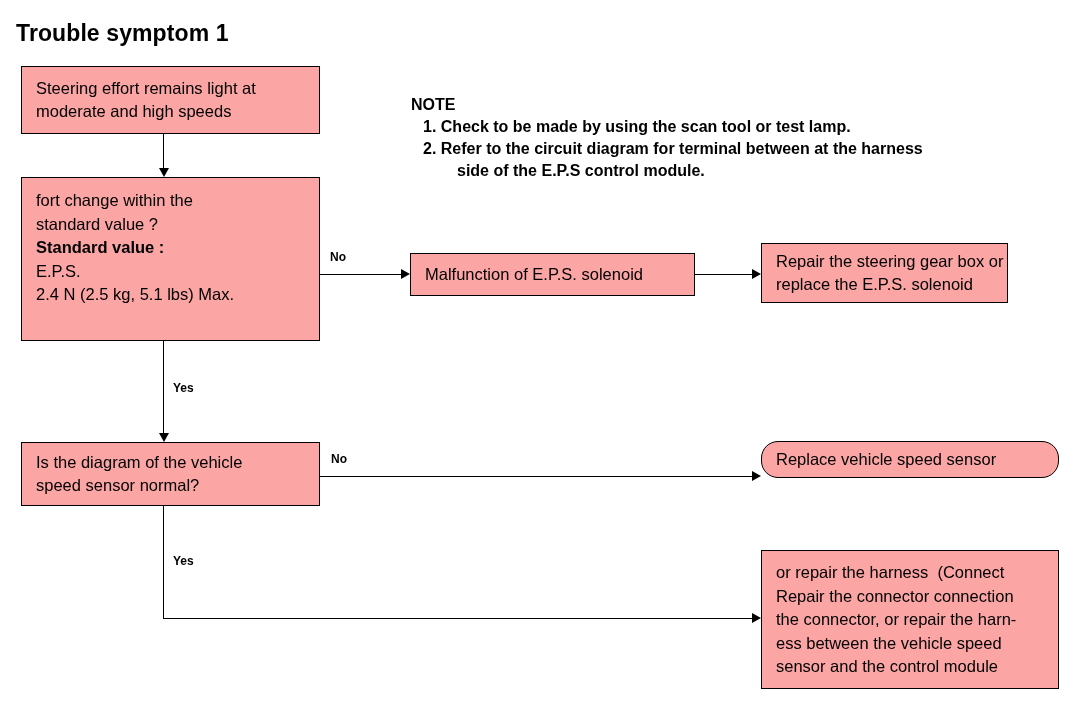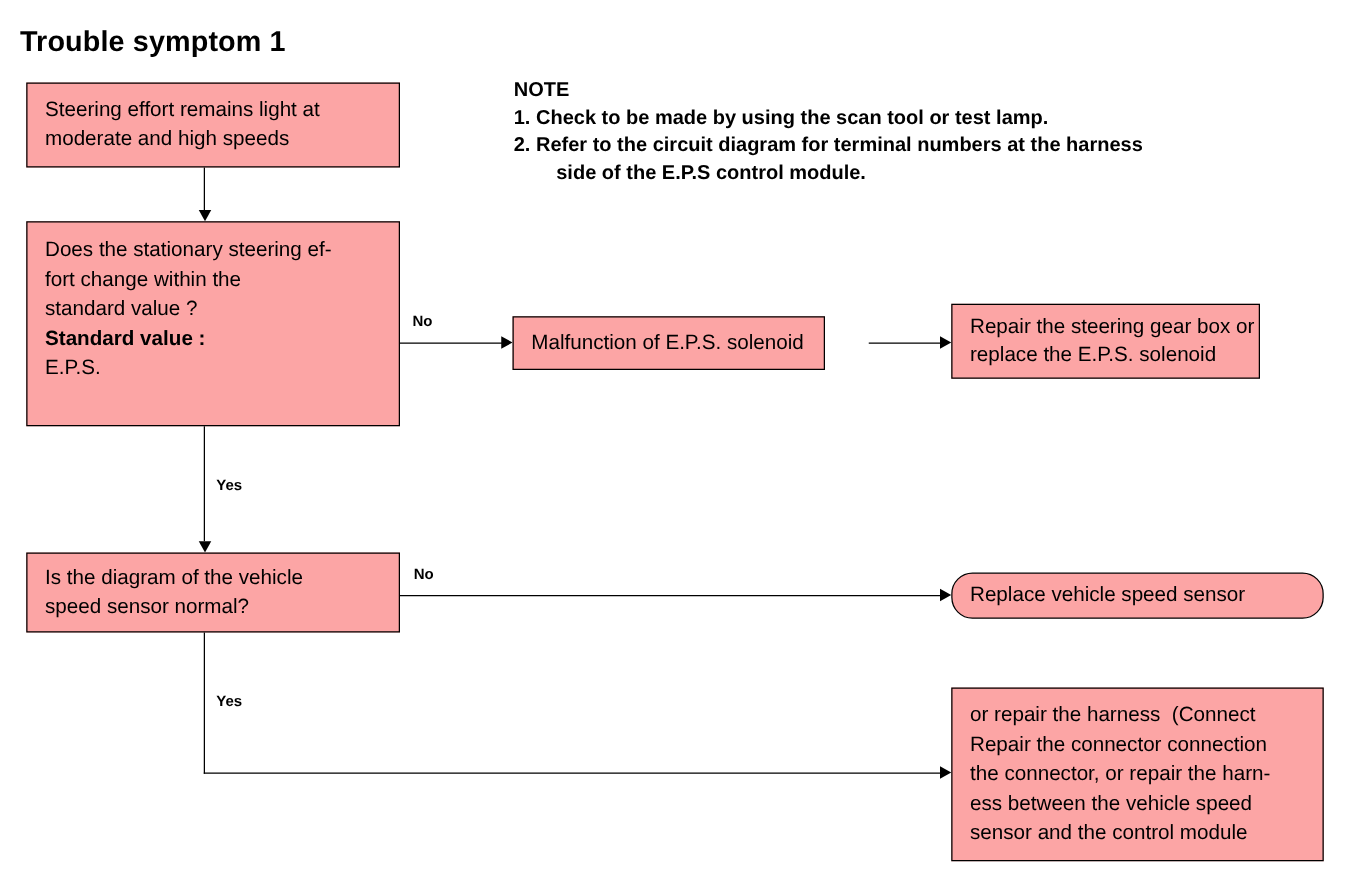--- a/index.html
+++ b/index.html
@@ -94,66 +94,67 @@
   
   .note-block {
     position: absolute;
     left: 411px;
     top: 62px;
     font-size: 16px;
     font-weight: bold;
     line-height: 22px;
     white-space: nowrap;
   }
-  .note-head { display: block; }
+  .note-head { display: block; margin-top: 32px; }
   .note-item {
     display: block;
     padding-left: 17px;
     text-indent: -17px;
+    margin-left: 12px;
   }
   .note-item .cont {
     display: block;
     text-indent: 0;
     padding-left: 17px;
   }
 </style>
 </head>
 <body>
 
 <div id="canvas">
 
   <div class="page-title">Trouble symptom 1</div>
 
   <div class="note-block">
     <span class="note-head">NOTE</span>
     <span class="note-item"><span>1.</span><span> </span><span>Check to be made by using the scan tool or test lamp.</span></span>
-    <span class="note-item"><span>2.</span><span> </span><span>Refer to the circuit diagram for terminal numbers at the harness</span><span class="cont">side of the E.P.S control module.</span></span>
+    <span class="note-item"><span>2.</span><span> </span><span>Refer to the circuit diagram for terminal between at the harness</span><span class="cont">side of the E.P.S control module.</span></span>
   </div>
 
   <div class="fbox vcenter" style="left:21px; top:66px; width:299px; height:68px;">
     <span class="line">Steering effort remains light at</span>
     <span class="line">moderate and high speeds</span>
   </div>
 
   <div class="vline" style="left:163px; top:134px; height:34px;"></div>
   <div class="arrow-down" style="left:158.8px; top:168px;"></div>
 
   <div class="fbox" style="left:21px; top:177px; width:299px; height:164px; padding-top:11px;">
-    <span class="line">Does the stationary steering ef-</span>
     <span class="line">fort change within the</span>
     <span class="line">standard value ?</span>
     <span class="line b">Standard value :</span>
     <span class="line">E.P.S.</span>
+    <span class="line">2.4 N (2.5 kg, 5.1 lbs) Max.</span>
   </div>
 
   <div class="edge-label" style="left:330px; top:250px;">No</div>
   <div class="hline" style="left:320px; top:274px; width:83px;"></div>
   <div class="arrow-right" style="left:401px; top:269.2px;"></div>
 
-  <div class="fbox vcenter" style="left:410px; top:253px; width:250px; height:43px;">
+  <div class="fbox vcenter" style="left:410px; top:253px; width:285px; height:43px;">
     <span class="line">Malfunction of E.P.S. solenoid</span>
   </div>
 
   <div class="hline" style="left:695px; top:274px; width:59px;"></div>
   <div class="arrow-right" style="left:752px; top:269.2px;"></div>
 
   <div class="fbox vcenter" style="left:761px; top:243px; width:247px; height:60px;">
     <span class="line">Repair the steering gear box or</span>
     <span class="line">replace the E.P.S. solenoid</span>
   </div>
@@ -164,21 +165,21 @@
 
   <div class="fbox vcenter" style="left:21px; top:442px; width:299px; height:64px;">
     <span class="line">Is the diagram of the vehicle</span>
     <span class="line">speed sensor normal?</span>
   </div>
 
   <div class="edge-label" style="left:331px; top:452px;">No</div>
   <div class="hline" style="left:320px; top:476px; width:434px;"></div>
   <div class="arrow-right" style="left:752px; top:471.2px;"></div>
 
-  <div class="fbox vcenter" style="left:761px; top:458px; width:298px; height:37px;border-radius:17px;">
+  <div class="fbox vcenter" style="left:761px; top:441px; width:298px; height:37px;border-radius:17px;">
     <span class="line">Replace vehicle speed sensor</span>
   </div>
 
   <div class="edge-label" style="left:173px; top:554px;">Yes</div>
   <div class="vline" style="left:163px; top:506px; height:113px;"></div>
   <div class="hline" style="left:163px; top:618px; width:591px;"></div>
   <div class="arrow-right" style="left:752px; top:613.2px;"></div>
 
   <div class="fbox" style="left:761px; top:550px; width:298px; height:139px; padding-top:10px;">
     <span class="line">or repair the harness  (Connect</span>

